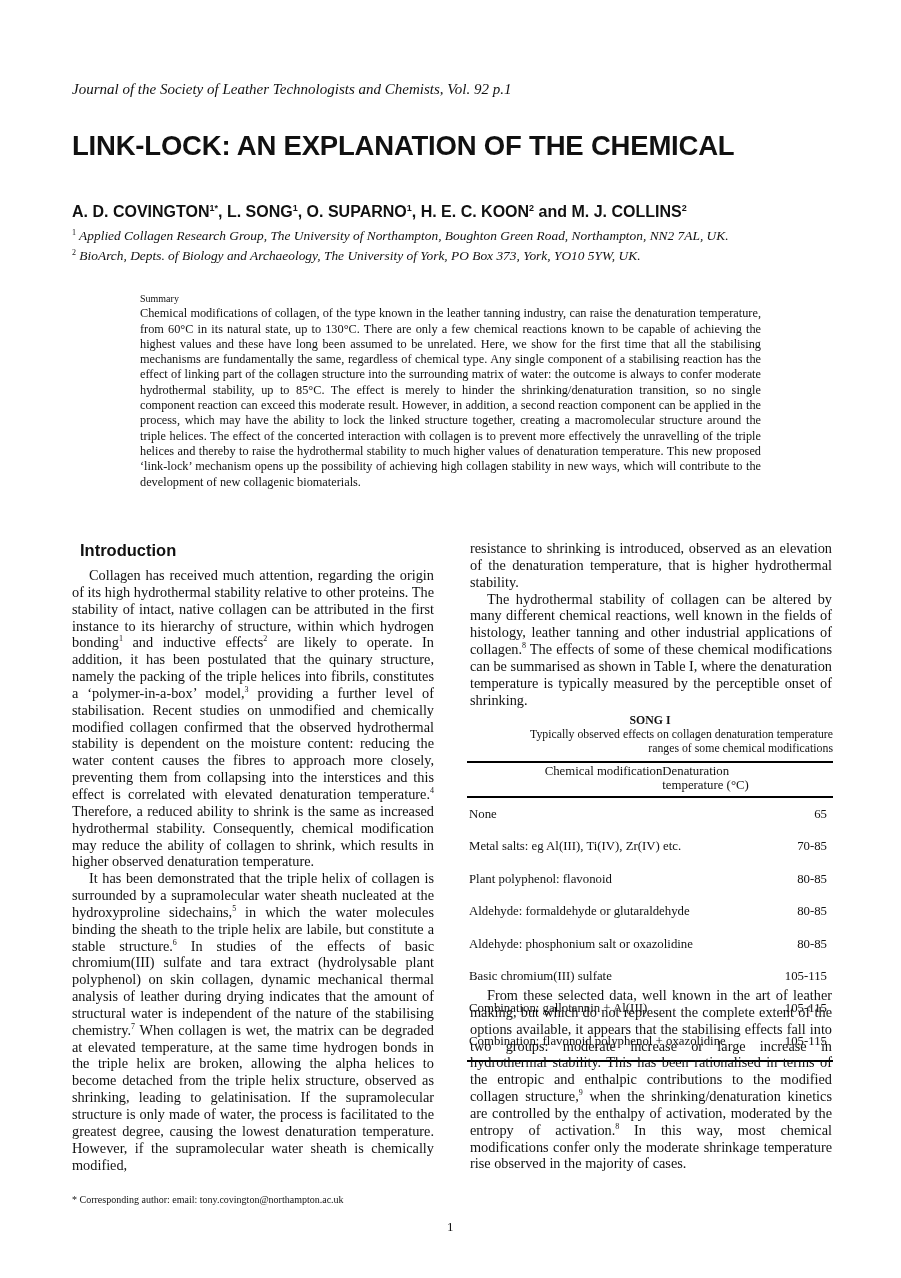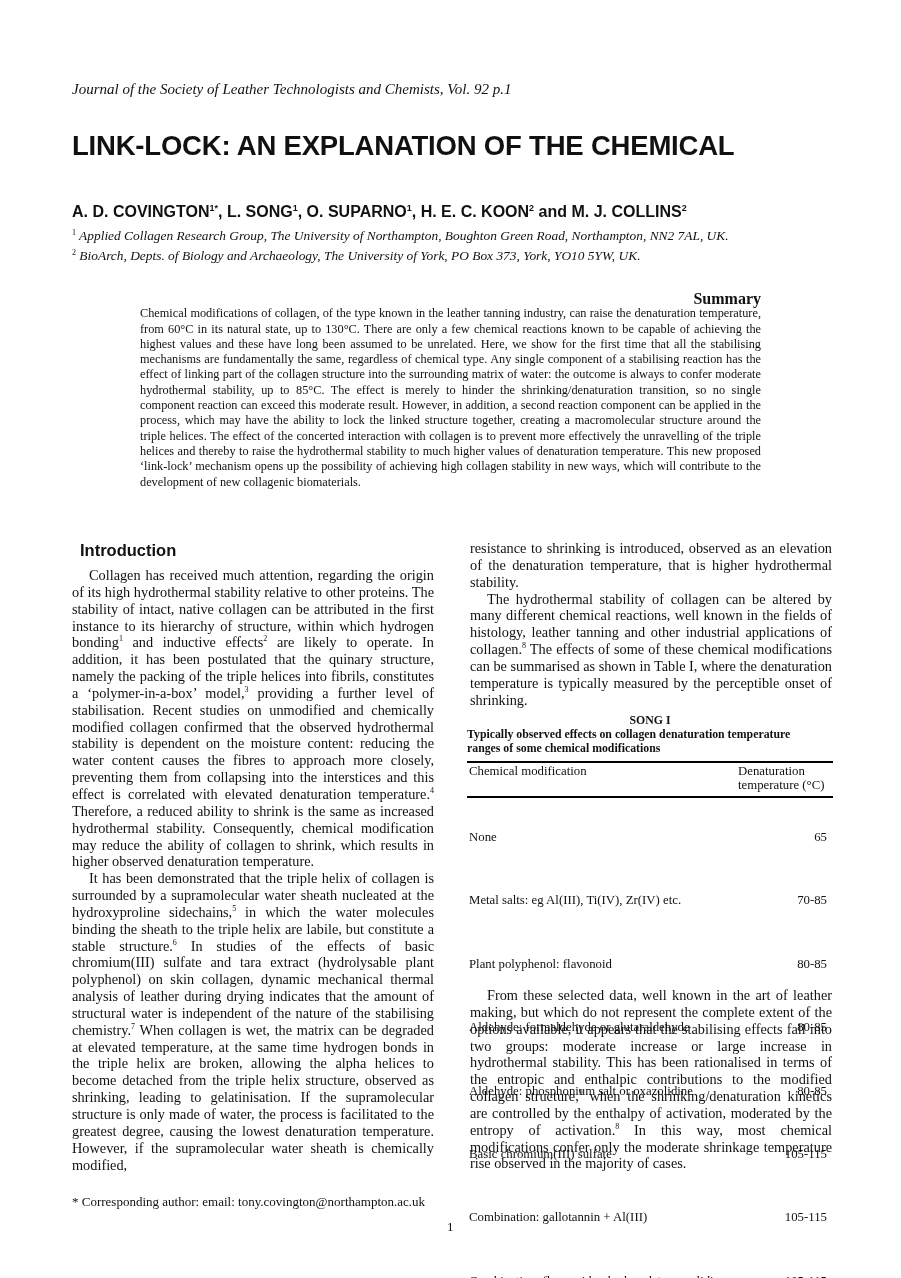--- a/index.html
+++ b/index.html
@@ -11,47 +11,47 @@
 
   #title { position: absolute; left: 72px; top: 130px; width: 760px; font-size: 27.5px; font-weight: bold; line-height: 32px; letter-spacing: -0.2px; margin: 0; }
   #authors { position: absolute; left: 72px; top: 203px; font-size: 16px; font-weight: bold; white-space: nowrap; }
   #authors sup { font-size: 9px; }
   .affil { position: absolute; left: 72px; font-size: 13.4px; font-style: italic; white-space: nowrap; }
   .affil sup { font-size: 8px; font-style: normal; }
   #affil-1 { top: 228px; }
   #affil-2 { top: 248px; }
 
   #summary { position: absolute; left: 140px; top: 291px; width: 621px; font-size: 12.3px; line-height: 15.3px; }
-  #summary-heading { font-weight: bold; font-size: 16px; text-align: right; }
+  #summary-heading { font-weight: normal; font-size: 10px; }
   #summary-body { text-align: justify; }
 
   .col { position: absolute; width: 362px; font-size: 14.3px; line-height: 16.85px; }
   #col-left { left: 72px; top: 540px; }
   #col-right { left: 470px; top: 540px; }
   .col p { margin: 0; text-align: justify; text-indent: 17px; }
   .col p.noindent { text-indent: 0; }
   .col sup { font-size: 8px; line-height: 0; }
   #intro-heading { font-size: 16.5px; font-weight: bold; margin: 0 0 7px 8px; line-height: 20px; }
 
   #table-block { position: absolute; left: 467px; top: 714px; width: 366px; }
   #table-label { text-align: center; font-weight: bold; font-size: 11.8px; line-height: 13px; }
-  #table-caption { text-align: left; font-weight: bold; font-size: 11.8px; line-height: 14px; }
+  #table-caption { text-align: right; font-weight: normal; font-size: 11.8px; line-height: 14px; }
   #table-rule-top { border-top: 2px solid #000; margin-top: 6px; }
-  #table-head { display: flex; justify-content: space-between; font-size: 12.8px; padding: 2px 2px 2px 2px; line-height: 13.5px; }
+  #table-head { display: flex; justify-content: center; font-size: 12.8px; padding: 2px 2px 2px 2px; line-height: 13.5px; }
   #table-head .th-right { text-align: left; width: 93px; }
   #table-rule-mid { border-top: 2px solid #000; margin-top: 2px; }
-  .trow { display: flex; justify-content: space-between; font-size: 12.8px; line-height: 16.4px; padding: 16px 2px; margin-top: 15px; }
+  .trow { display: flex; justify-content: space-between; font-size: 12.8px; line-height: 16.4px; padding: 8px 2px; }
   .trow .tval { width: 60px; text-align: right; margin-right: 4px; }
   #table-rule-bottom { border-top: 2px solid #000; margin-top: 3px; }
 
   #col-right-lower { position: absolute; left: 470px; top: 987px; width: 362px; font-size: 14.3px; line-height: 16.85px; }
   #col-right-lower p { margin: 0; text-align: justify; text-indent: 17px; }
   #col-right-lower sup { font-size: 8px; line-height: 0; }
 
-  #footnote { position: absolute; left: 72px; top: 1194px; font-size: 13px; }
+  #footnote { position: absolute; left: 72px; top: 1194px; font-size: 10px; }
   #page-number { position: absolute; left: 447px; top: 1219px; font-size: 13px; }
 </style>
 </head>
 <body>
 
 <div id="running-head" class="serif">Journal of the Society of Leather Technologists and Chemists, Vol. 92 p.1</div>
 
 <h1 id="title" class="sans">
   <span>LINK-LOCK: AN EXPLANATION OF THE CHEMICAL</span><br>
 </h1>

